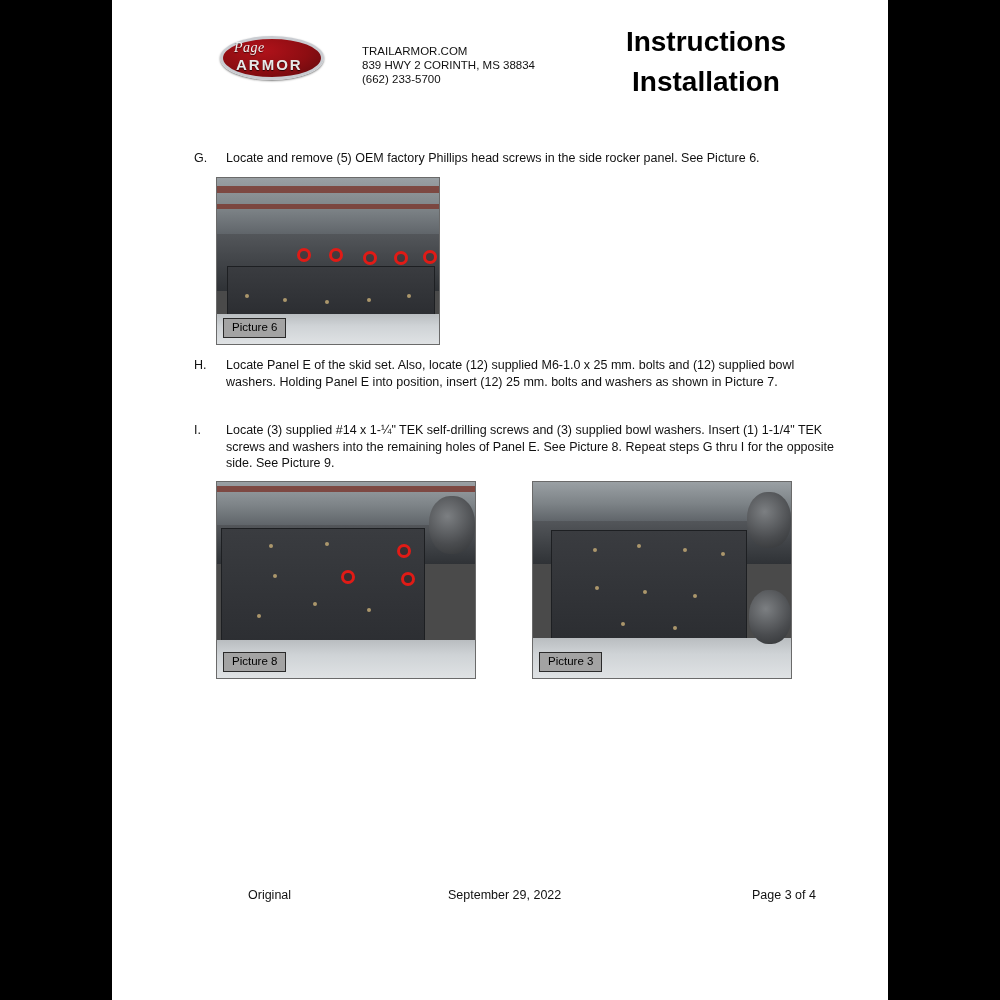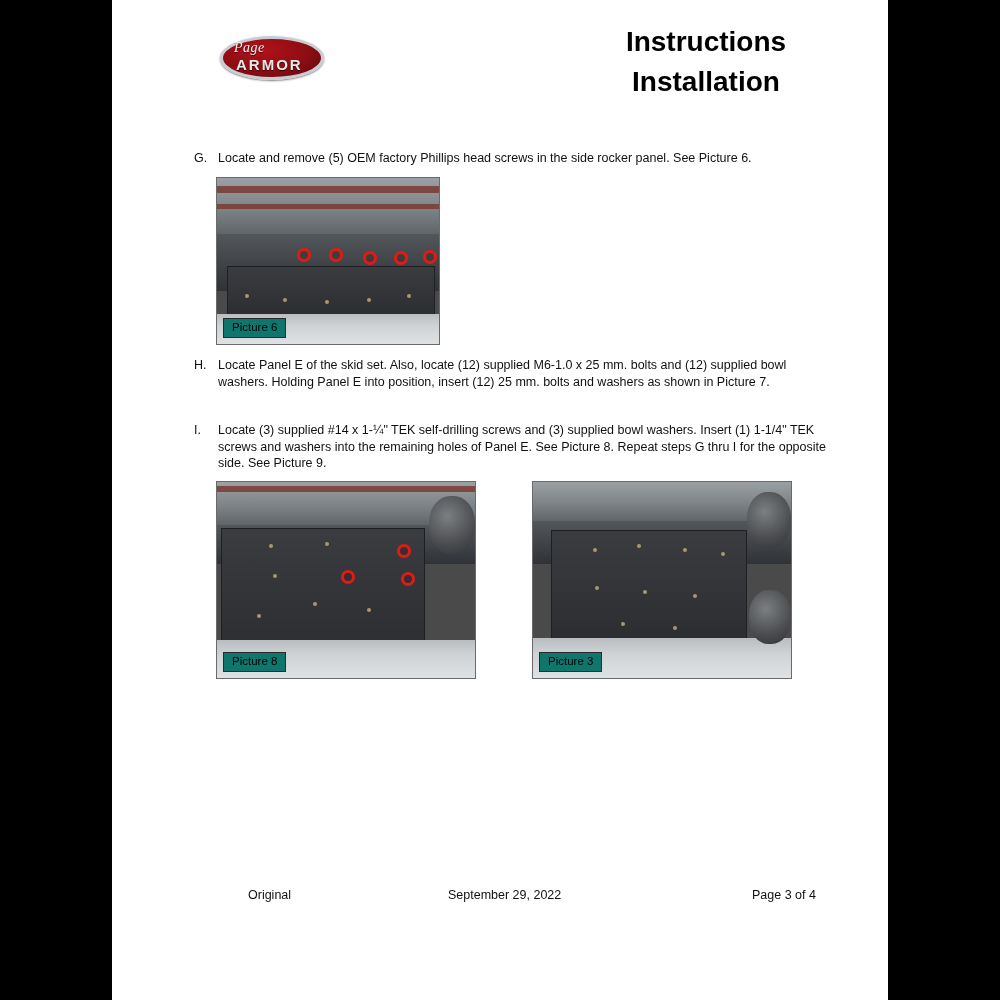--- a/index.html
+++ b/index.html
@@ -97,34 +97,34 @@
     color: #111;
   }
   .step .letter {
     position: absolute;
     left: 0;
     top: 0;
     width: 20px;
   }
   .step .text {
     display: block;
-    margin-left: 24px;
+    margin-left: 32px;
   }
   .photo {
     position: absolute;
     border: 1px solid #6a6a6a;
     box-sizing: border-box;
     overflow: hidden;
     background: #4a4a4a;
   }
   .caption {
     position: absolute;
     left: 6px;
     bottom: 6px;
-    background: #0f766e;
+    background: #a3a3a3;
     border: 1px solid #2a2a2a;
     font-size: 11.5px;
     color: #000;
     padding: 2px 8px 3px 8px;
     line-height: 13px;
   }
   
   .sky {
     position: absolute;
     left: 0; top: 0; right: 0;
@@ -202,20 +202,25 @@
 <div class="page">
 
   <div class="header">
 
     <div class="logo">
       <div class="logo-ellipse"></div>
       <div class="logo-trail">Page</div>
       <div class="logo-armor">ARMOR</div>
     </div>
 
+    <div class="company-block">
+      <div>TRAILARMOR.COM</div>
+      <div>839 HWY 2 CORINTH, MS 38834</div>
+      <div>(662) 233-5700</div>
+    </div>
 
     <div class="title-block">
       <div>Instructions</div>
       <div>Installation</div>
     </div>
   </div>
 
   <div class="step" style="left:82px; top:150px; width: 640px;">
     <span class="letter">G.</span>
     <span class="text">Locate and remove (5) OEM factory Phillips head screws in the side rocker panel. See Picture 6.</span>

